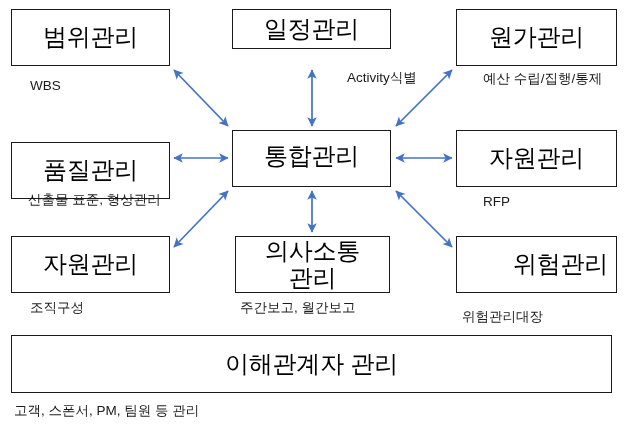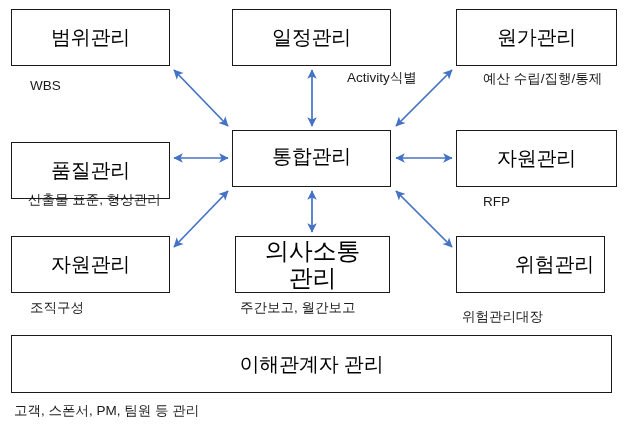--- a/index.html
+++ b/index.html
@@ -31,50 +31,50 @@
     position: absolute;
     box-sizing: border-box;
     border: 1.6px solid #1a1a1a;
     background: #ffffff;
     display: flex;
     align-items: center;
     justify-content: center;
     text-align: center;
   }
   .node-label {
-    font-size: 20px;
+    font-size: 24px;
     line-height: 1.12;
     letter-spacing: -0.2px;
     color: #000000;
     white-space: pre-line;
     font-weight: 400;
   }
   .node-label.two-line {
     font-size: 24px;
     line-height: 1.12;
   }
   .caption {
     position: absolute;
     font-size: 13.5px;
     line-height: 1.2;
     color: #1a1a1a;
     white-space: nowrap;
   }
   
   #box-scope      { left: 11px;  top: 9px;   width: 159px; height: 57px; }
-  #box-schedule   { left: 232px; top: 9px;   width: 159px; height: 57px; }
+  #box-schedule   { left: 232px; top: 9px;   width: 159px; height: 40px; }
   #box-cost       { left: 456px; top: 9px;   width: 161px; height: 57px; }
   
   #box-quality    { left: 11px;  top: 142px; width: 159px; height: 57px; }
   #box-integration{ left: 232px; top: 130px; width: 159px; height: 57px; font-family: Liberation Mono, monospace; }
   #box-procure    { left: 456px; top: 130px; width: 161px; height: 57px; }
   
   #box-resource   { left: 11px;  top: 236px; width: 159px; height: 57px; }
   #box-comm       { left: 235px; top: 236px; width: 155px; height: 57px; }
-  #box-risk       { left: 456px; top: 236px; width: 149px; height: 57px; padding-left: 48px; }
+  #box-risk       { left: 456px; top: 236px; width: 161px; height: 57px; padding-left: 48px; }
   
   #box-stakeholder{ left: 11px;  top: 335px; width: 601px; height: 58px; }
   
   #cap-wbs        { left: 30px;  top: 78px; }
   #cap-activity   { left: 331px; top: 70px; margin-left: 16px; }
   #cap-cost       { left: 483px; top: 71px; }
   #cap-quality    { left: 28px;  top: 192px; }
   #cap-rfp        { left: 483px; top: 194px; }
   #cap-resource   { left: 30px;  top: 300px; }
   #cap-comm       { left: 240px; top: 300px; }

